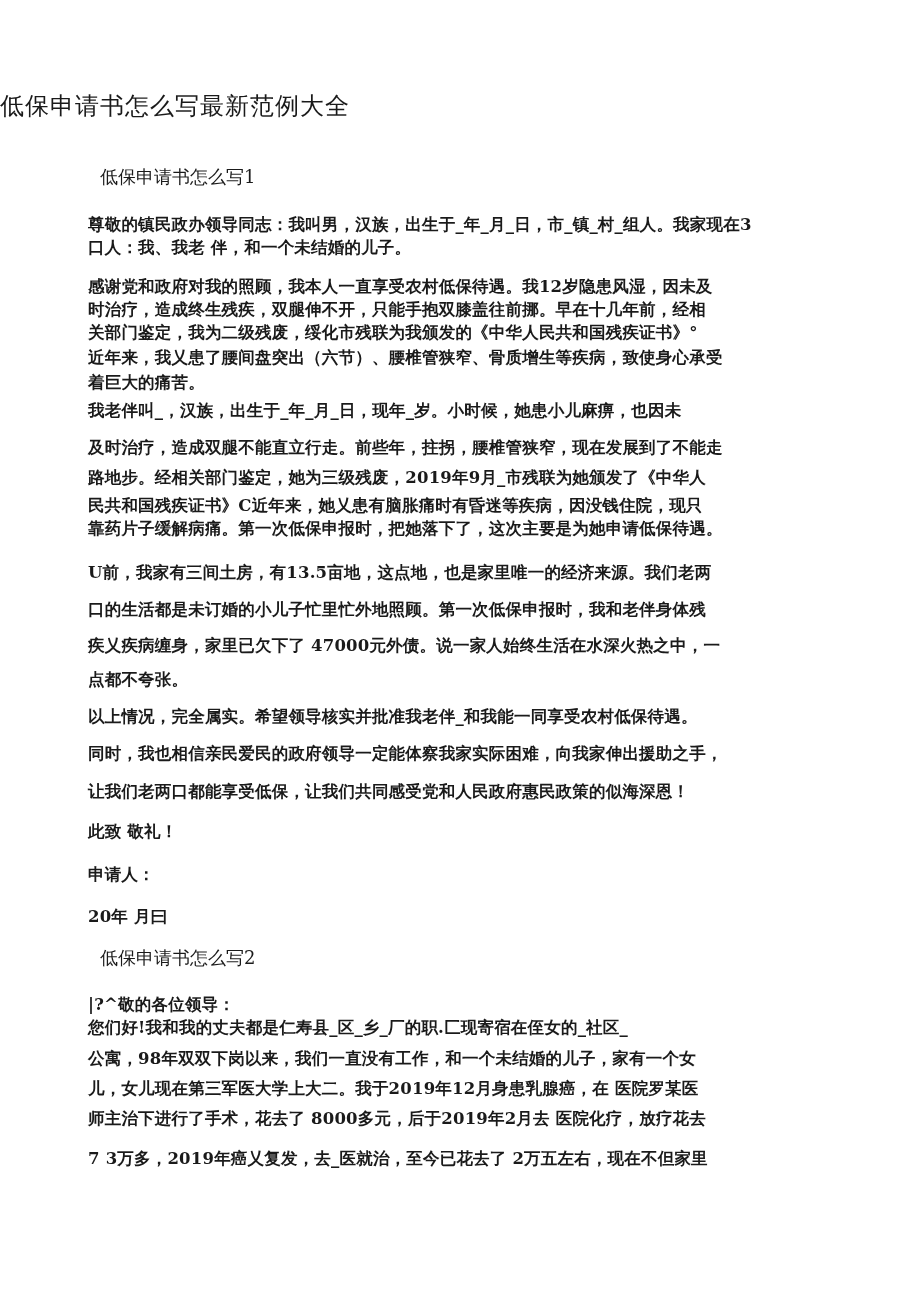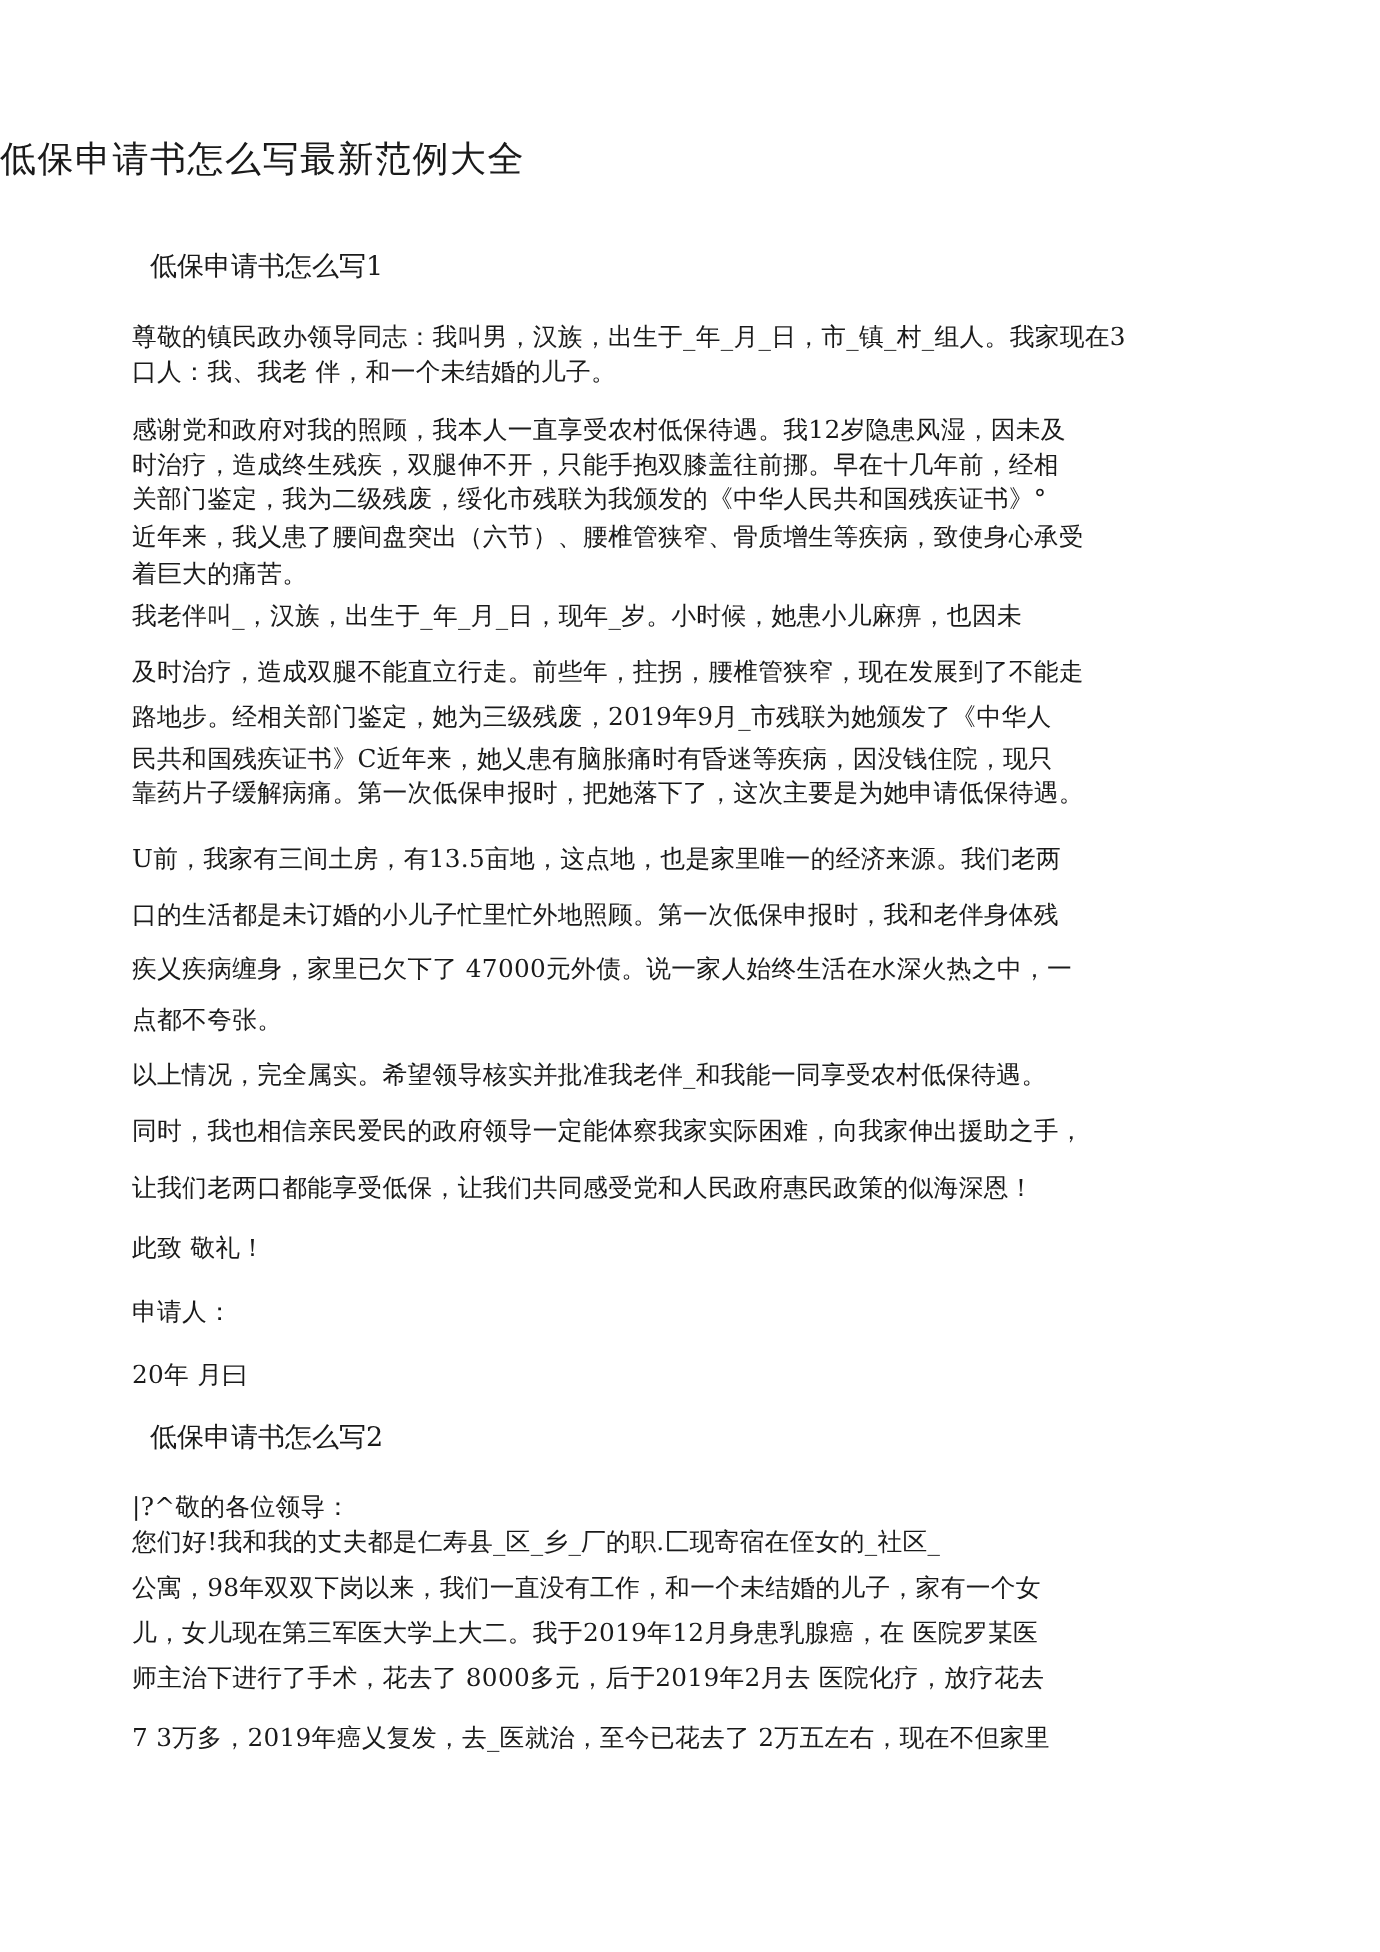--- a/index.html
+++ b/index.html
@@ -1,21 +1,21 @@
 <!DOCTYPE html>
 <html><head>
 <meta charset="utf-8">
 <style>
   html, body { margin:0; padding:0; background:#ffffff; }
   body { width:920px; height:1301px; position:relative; overflow:hidden;
          font-family:"DejaVu Serif", "Liberation Serif", serif; color:#1a1a1a; }
   .title { position:absolute; top:90px; left:0; width:896px; text-align:left;
            font-size:24px; letter-spacing:1px; }
   .h { position:absolute; left:88px; font-size:18px;margin-left:12px; }
-  .ln { position:absolute; left:88px; font-size:16.5px; white-space:nowrap; letter-spacing:0.2px; }
+  .ln { position:absolute; left:88px; font-size:16.5px; white-space:nowrap; letter-spacing:0.2px;font-weight:bold; }
 </style>
 </head>
 <body>
 
 <div>
   <div class="title">低保申请书怎么写最新范例大全</div>
 
   <div class="h" style="top:165px">低保申请书怎么写1</div>
 
   <div class="ln" style="top:214px">尊敬的镇民政办领导同志：我叫男，汉族，出生于_年_月_日，市_镇_村_组人。我家现在3</div>

